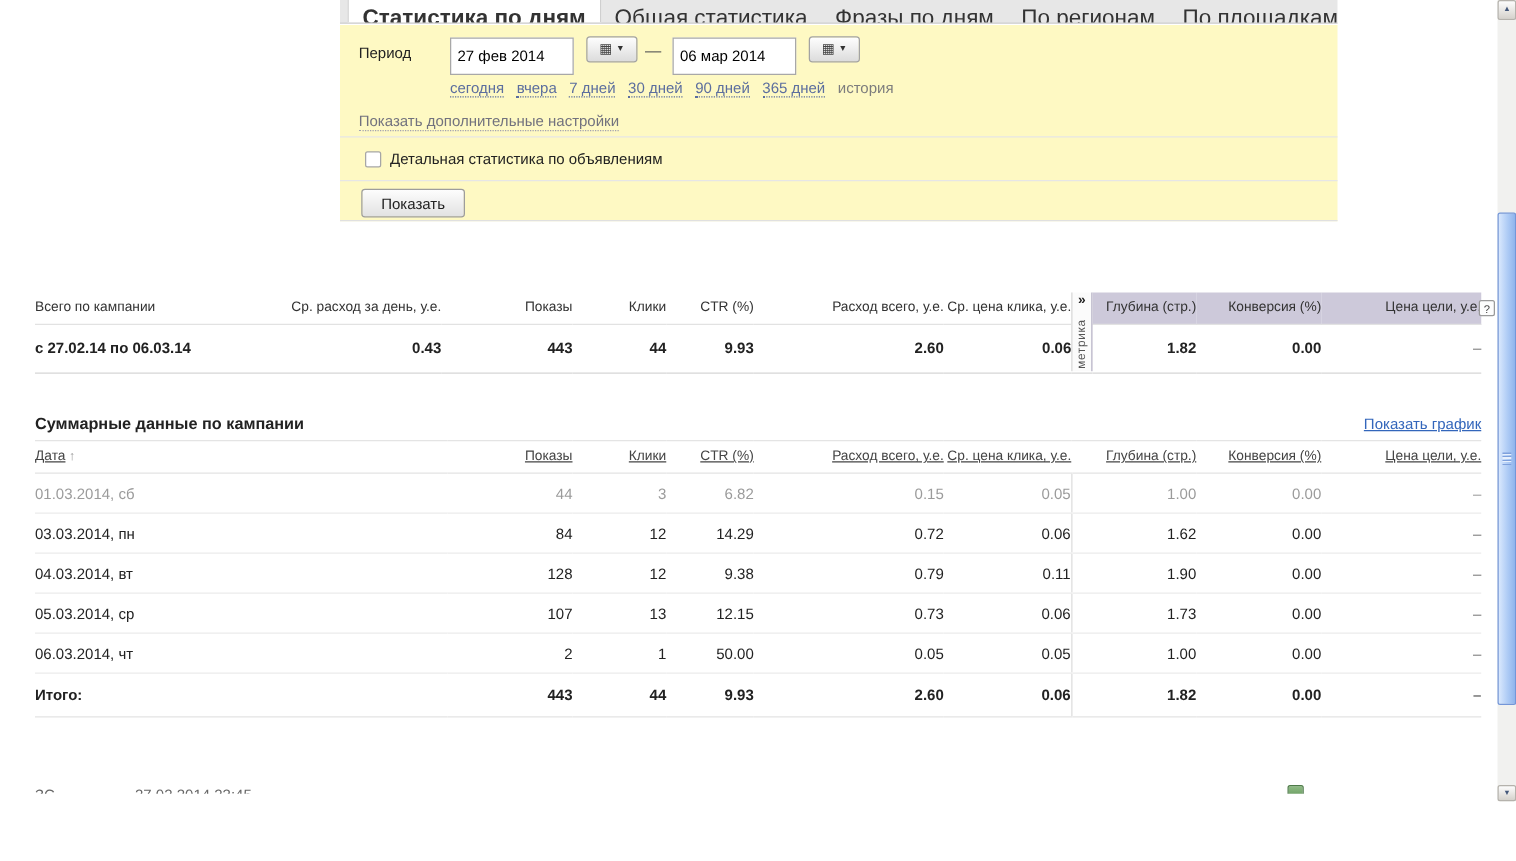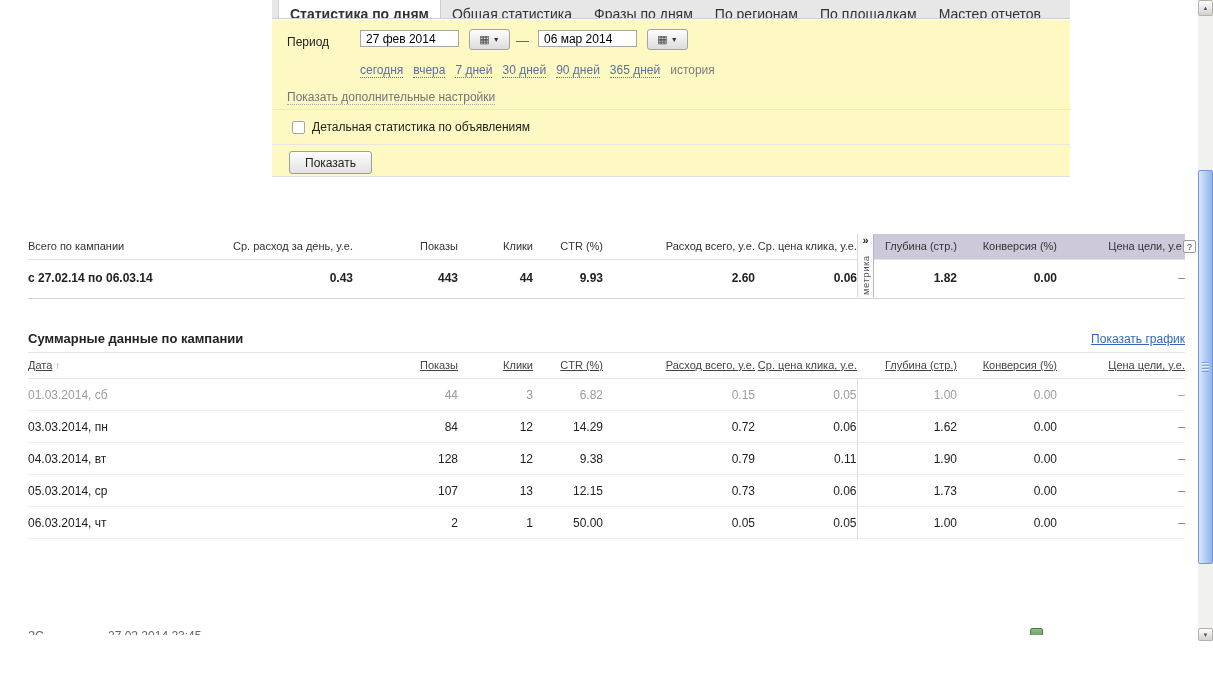--- a/index.html
+++ b/index.html
@@ -4,28 +4,28 @@
 <style>
   * { box-sizing: border-box; margin:0; padding:0; }
   html,body { width:1213px; height:689px; background:#fff; overflow:hidden;
               font-family:"Liberation Sans", sans-serif; color:#222; }
   .page { position:relative; width:1213px; height:689px; background:#fff; }
 
   
   .tabbar { position:absolute; left:272px; top:0; width:798px; height:19px;
             background:#e7e7e7; border-bottom:1px solid #cfcfcf;
             display:flex; align-items:stretch; padding-left:6px; overflow:hidden; }
-  .tab { font-size:14px; line-height:21px; color:#333; padding:4px 11px; white-space:nowrap; cursor:pointer; }
+  .tab { font-size:18px; line-height:21px; color:#333; padding:4px 11px; white-space:nowrap; cursor:pointer; }
   .tab.active { background:#fff; font-weight:bold; border-left:1px solid #cfcfcf; border-right:1px solid #cfcfcf; }
 
   
   .panel { position:absolute; left:272px; top:20px; width:798px; height:157px;
            background:#fef9c3; border-bottom:1px solid #e0e0e0; }
   .plabel { position:absolute; left:15px; top:15px; font-size:12px; }
-  .dinput { position:absolute; top:10px; width:99px; height:17px; border:1px solid #a8a8a8;
+  .dinput { position:absolute; top:10px; width:99px; height:30px; border:1px solid #a8a8a8;
             padding:1px 5px; font-size:12px; font-family:"Liberation Sans",sans-serif; background:#fff; }
   .i1 { left:88px; } .i2 { left:266px; }
   .calbtn { position:absolute; top:9px; width:41px; height:21px; border:1px solid #a3a3a3; border-radius:3px;
             background:linear-gradient(#fefefe,#dcdcdc); display:flex; align-items:center;
             justify-content:center; gap:3px; cursor:pointer; }
   .c1 { left:197px; } .c2 { left:375px; }
   .calbtn .grid { font-size:11px; color:#444; line-height:1; }
   .calbtn .dn { font-size:7px; color:#333; line-height:1; }
   .pdash { position:absolute; left:244px; top:13px; color:#555; font-size:13px; }
   .qlinks { position:absolute; left:88px; top:43px; font-size:12px; white-space:nowrap; }
@@ -261,20 +261,31 @@
           <td>06.03.2014, чт</td>
           <td>2</td>
           <td>1</td>
           <td>50.00</td>
           <td>0.05</td>
           <td>0.05</td>
           <td class="msep">1.00</td>
           <td>0.00</td>
           <td class="dashcell">–</td>
         </tr>
+        <tr class="total">
+          <td>Итого:</td>
+          <td>443</td>
+          <td>44</td>
+          <td>9.93</td>
+          <td>2.60</td>
+          <td>0.06</td>
+          <td class="msep">1.82</td>
+          <td>0.00</td>
+          <td class="dashcell">–</td>
+        </tr>
       </tbody>
     </table>
 
   <div class="footer-clip">
     <span class="fc1">ЗС</span>
     <span class="fc2">27.02.2014 23:45</span>
     <span class="xicon"></span>
   </div>
 
   <div class="sb-track"></div>

